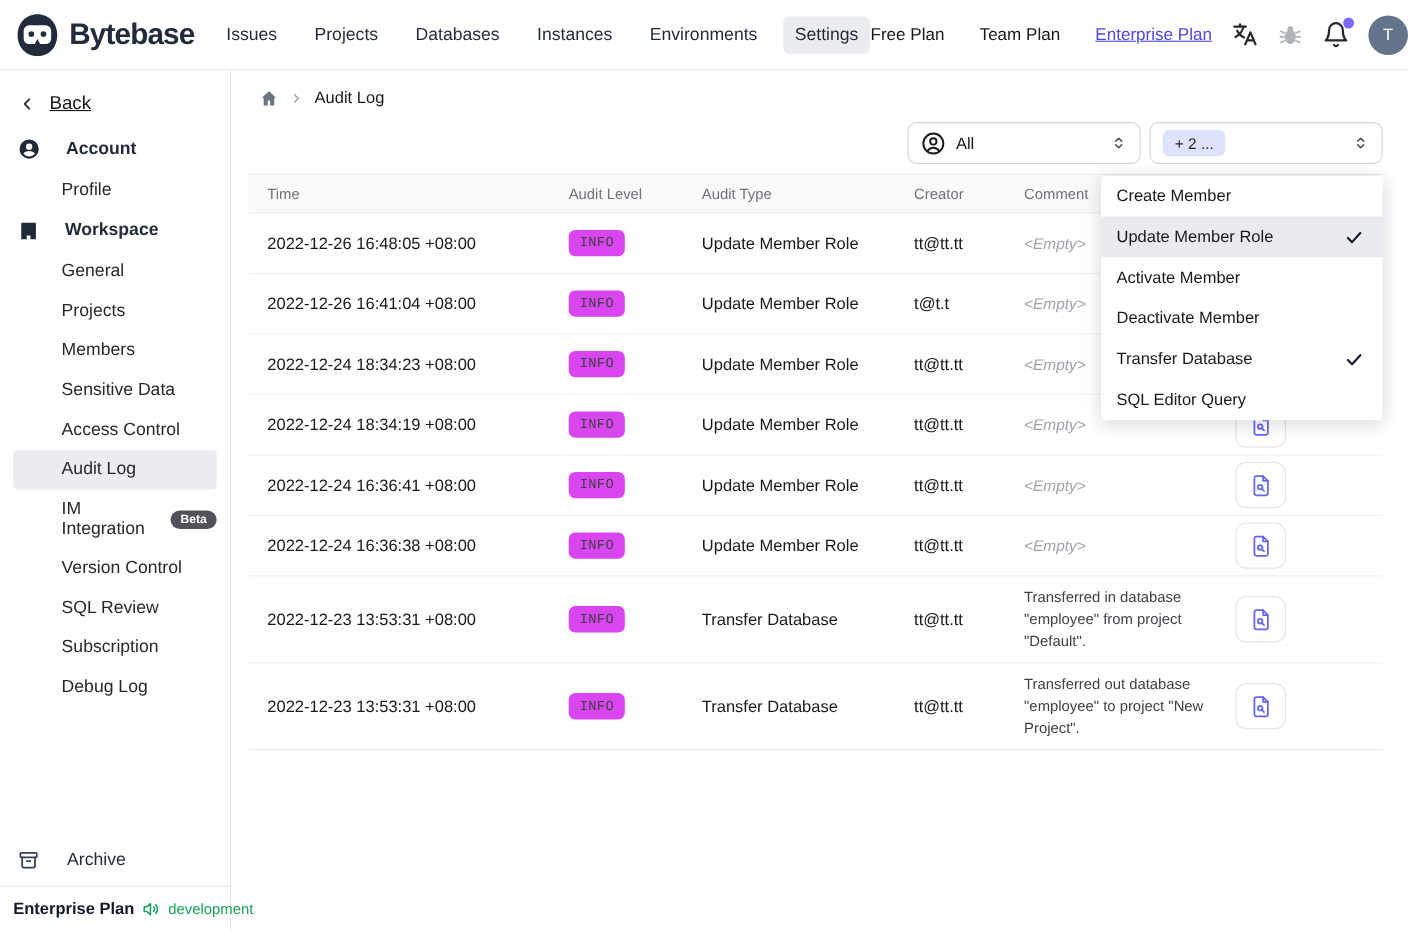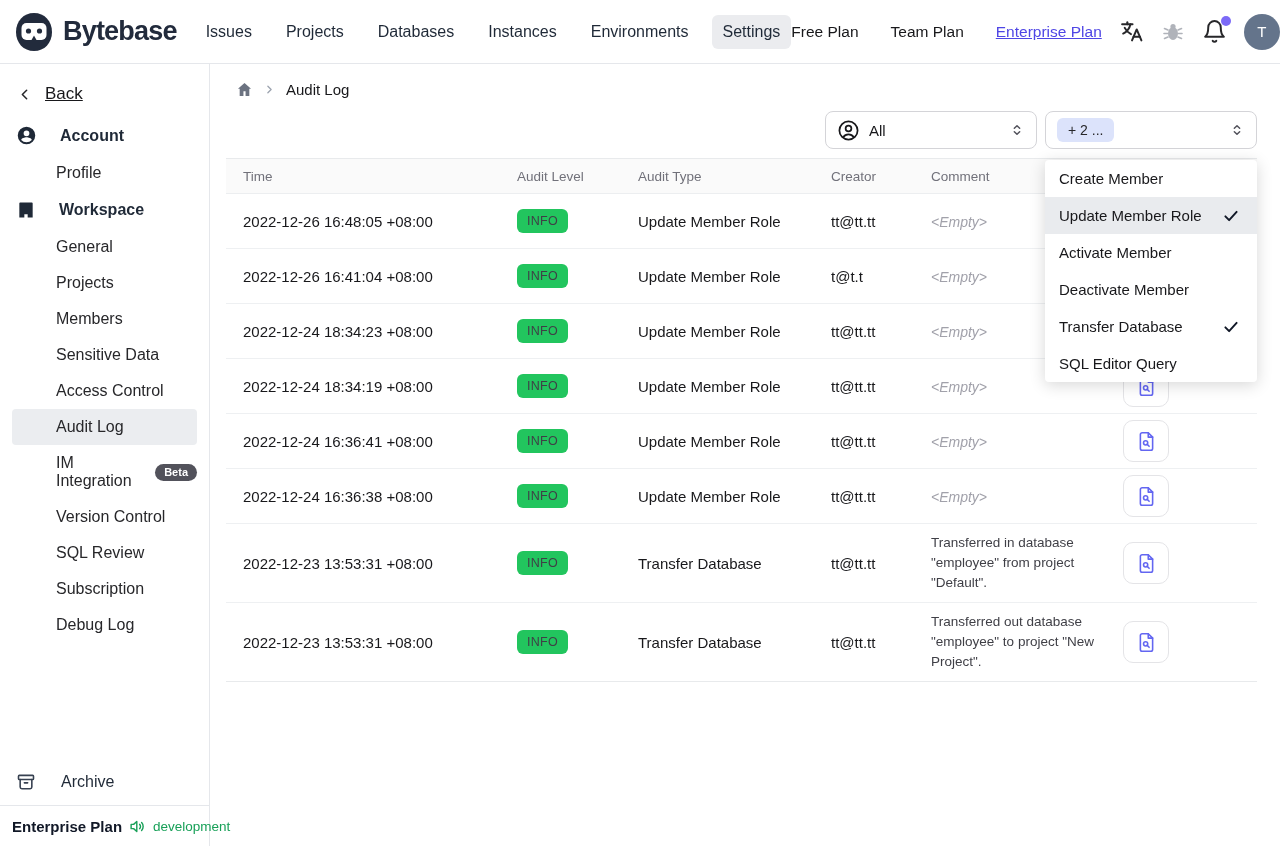--- a/index.html
+++ b/index.html
@@ -62,30 +62,30 @@
   .chip { background:#dce3fb; border-radius:6px; padding:4px 11px; font-size:14px; color:#27272a; }
 
   
   .audit-table { margin-top:9px; border-top:1px solid #e8eaec; border-bottom:1px solid #e8eaec; }
   .thead, .trow { display:grid; grid-template-columns:274px 121px 193px 100px 182px 1fr;
     padding-left:17px; align-items:center; }
   .thead { height:35px; background:#fafafa; border-bottom:1px solid #eceef0;
     color:#71717a; font-size:13.5px; }
   .trow { min-height:55px; border-bottom:1px solid #eef0f2; font-size:15px; }
   .trow:last-child { border-bottom:none; }
-  .badge-info { display:inline-block; background:#22c55e; color:#3f3f46; font-size:12.5px;
-    font-weight:500; letter-spacing:.3px; padding:5px 10px; border-radius:6px; }
+  .badge-info { display:inline-block; background:#d946ef; color:#3f3f46; font-size:12.5px;
+    font-weight:500; letter-spacing:.3px; padding:5px 10px; border-radius:6px;font-family:Liberation Mono, monospace; }
   .empty { font-style:italic; color:#a1a1aa; font-size:14px; }
   .comment { font-size:13.5px; color:#3f3f46; line-height:20px; padding:9px 14px 9px 0; }
   .detail-btn { width:46px; height:42px; border:1px solid #e4e4e7; border-radius:10px;
     background:#fff; display:flex; align-items:center; justify-content:center;
     margin:6px 0 6px 10px; cursor:pointer; padding:0; }
 
   
-  .type-menu { position:absolute; top:96px; right:23px; width:212px; background:#fff;
+  .type-menu { position:absolute; top:96px; right:23px; width:256px; background:#fff;
     border-radius:4px; box-shadow:0 3px 16px rgba(0,0,0,.16); z-index:20; overflow:hidden; }
   .menu-item { height:37px; display:flex; align-items:center; justify-content:space-between;
     padding:0 17px 0 14px; font-size:15px; color:#18181b; cursor:pointer; }
   .menu-item.hover { background:#e9ebee; }
 </style>
 </head>
 <body>
 
 <header class="topnav">
   <div class="brand">

